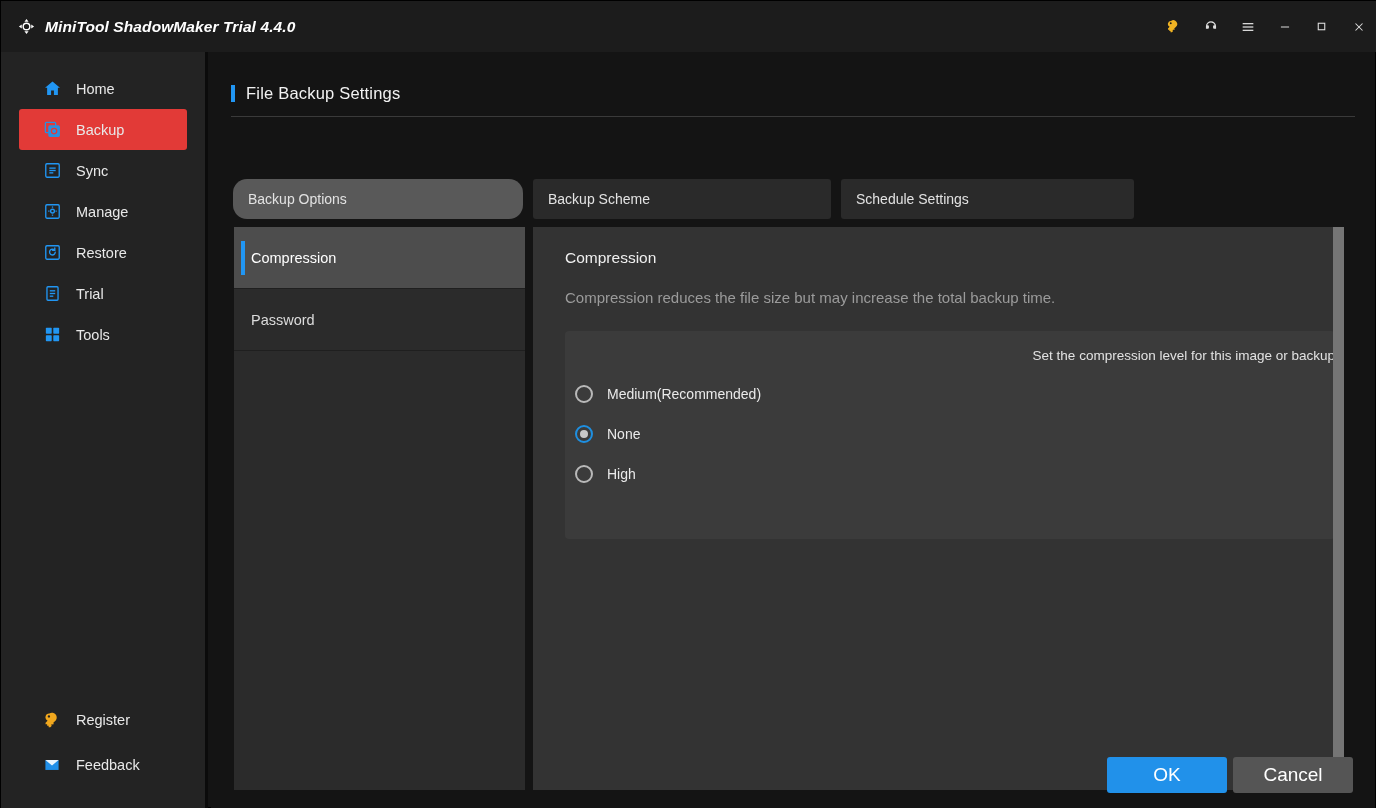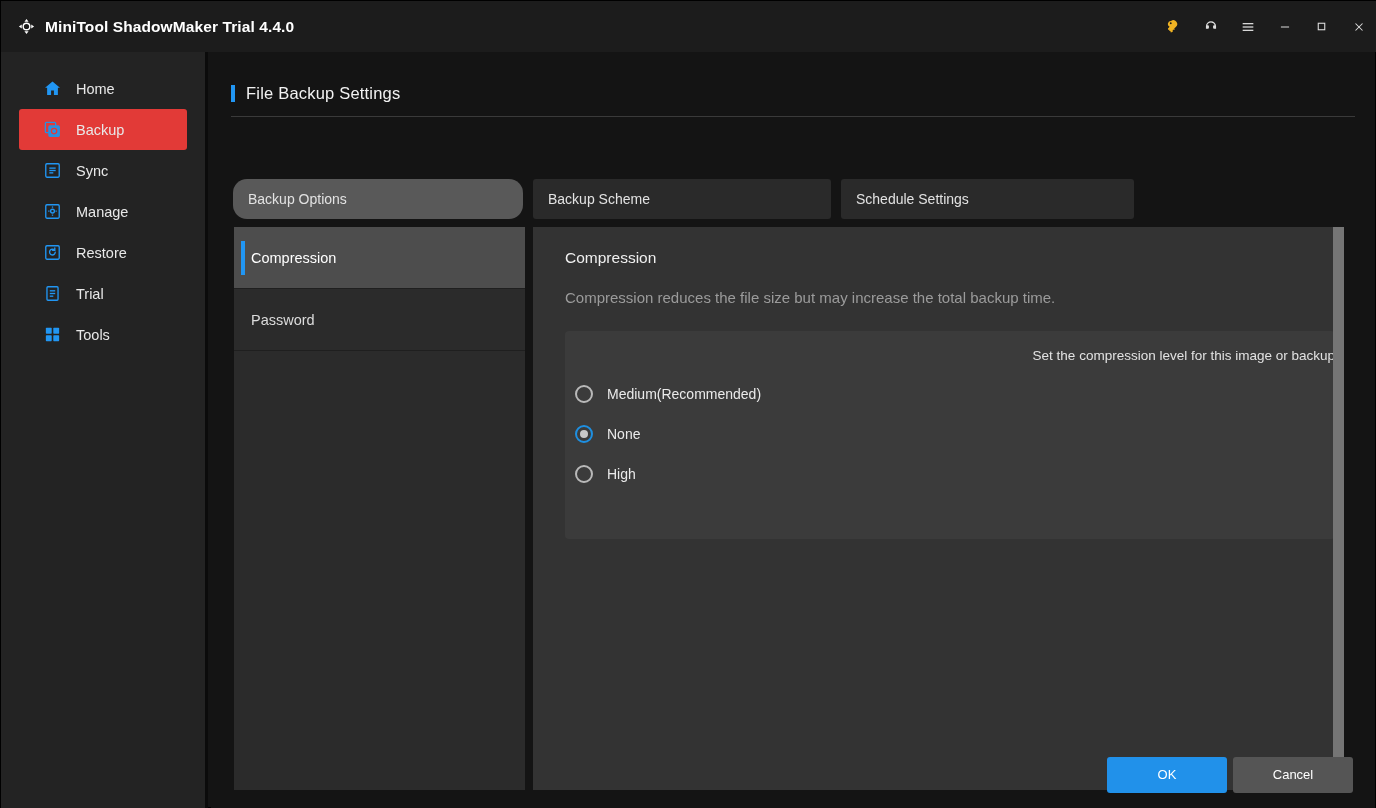--- a/index.html
+++ b/index.html
@@ -27,20 +27,21 @@
     margin-left: 14px; width: 22px; height: 22px;
     display: flex; align-items: center; justify-content: center;
     color: #ffffff;
   }
   #app-title {
     margin-left: 8px;
     color: #ffffff;
     font-size: 15.5px;
     font-weight: bold;
     letter-spacing: 0.1px;
+    font-style: italic;
   }
   #titlebar-actions {
     margin-left: auto; display: flex; align-items: center;
     height: 51px;
   }
   .tb-btn {
     width: 37px; height: 51px;
     display: flex; align-items: center; justify-content: center;
     color: #cfcfcf;
   }
@@ -211,21 +212,21 @@
   
   #footer {
     position: absolute; left: 0; bottom: 0;
     width: 1164px; height: 69px;
     display: flex; align-items: center; justify-content: flex-end;
     padding-right: 22px;
   }
   .footer-btn {
     height: 36px;
     display: flex; align-items: center; justify-content: center;
-    font-size: 13px;
+    font-size: 19px;
     border-radius: 3px;
     color: #ffffff;
     text-align: center;
   }
   #ok-button { width: 120px; background: #2191ea; margin-right: 6px; }
   #cancel-button { width: 120px; background: #555555; }
 </style>
 </head>
 <body>
 
@@ -358,20 +359,39 @@
             <rect x="3.6" y="3.6" width="7.4" height="7.4" rx="0.8"></rect>
             <rect x="13" y="3.6" width="7.4" height="7.4" rx="0.8"></rect>
             <rect x="3.6" y="13" width="7.4" height="7.4" rx="0.8"></rect>
             <rect x="13" y="13" width="7.4" height="7.4" rx="0.8"></rect>
           </svg>
         </span>
         <span class="nav-label">Tools</span>
       </div>
     </div>
 
+    <div id="nav-bottom">
+      <div class="nav-item">
+        <span class="nav-ico">
+          <svg width="18" height="18" viewBox="0 0 24 24" fill="currentColor">
+            <path d="M8.4 3.4a5 5 0 0 0-2.3 9.5L3.4 15.6v2.1h2.1v2h2v1.9h2.3l2-2-1-1 1.3-1.3 1 1 1.4-1.4-1-1 2-2A5 5 0 0 0 8.4 3.4zm-.5 2.2a1.6 1.6 0 1 1 0 3.2 1.6 1.6 0 0 1 0-3.2z"></path>
+          </svg>
+        </span>
+        <span class="nav-label">Register</span>
+      </div>
+      <div class="nav-item feedback">
+        <span class="nav-ico">
+          <svg width="18" height="18" viewBox="0 0 24 24" fill="currentColor">
+            <path d="M3.2 5.4h17.6v13.2H3.2z" opacity="0.95"></path>
+            <path d="M3.2 5.4 12 12.6l8.8-7.2z" fill="#ffffff" opacity="0.9"></path>
+          </svg>
+        </span>
+        <span class="nav-label">Feedback</span>
+      </div>
+    </div>
   </div>
 
   <div id="main">
 
     <div id="page-head">
       <div id="page-head-row">
         <div id="title-accent"></div>
         <div id="page-title">File Backup Settings</div>
       </div>
       <div id="head-rule"></div>

